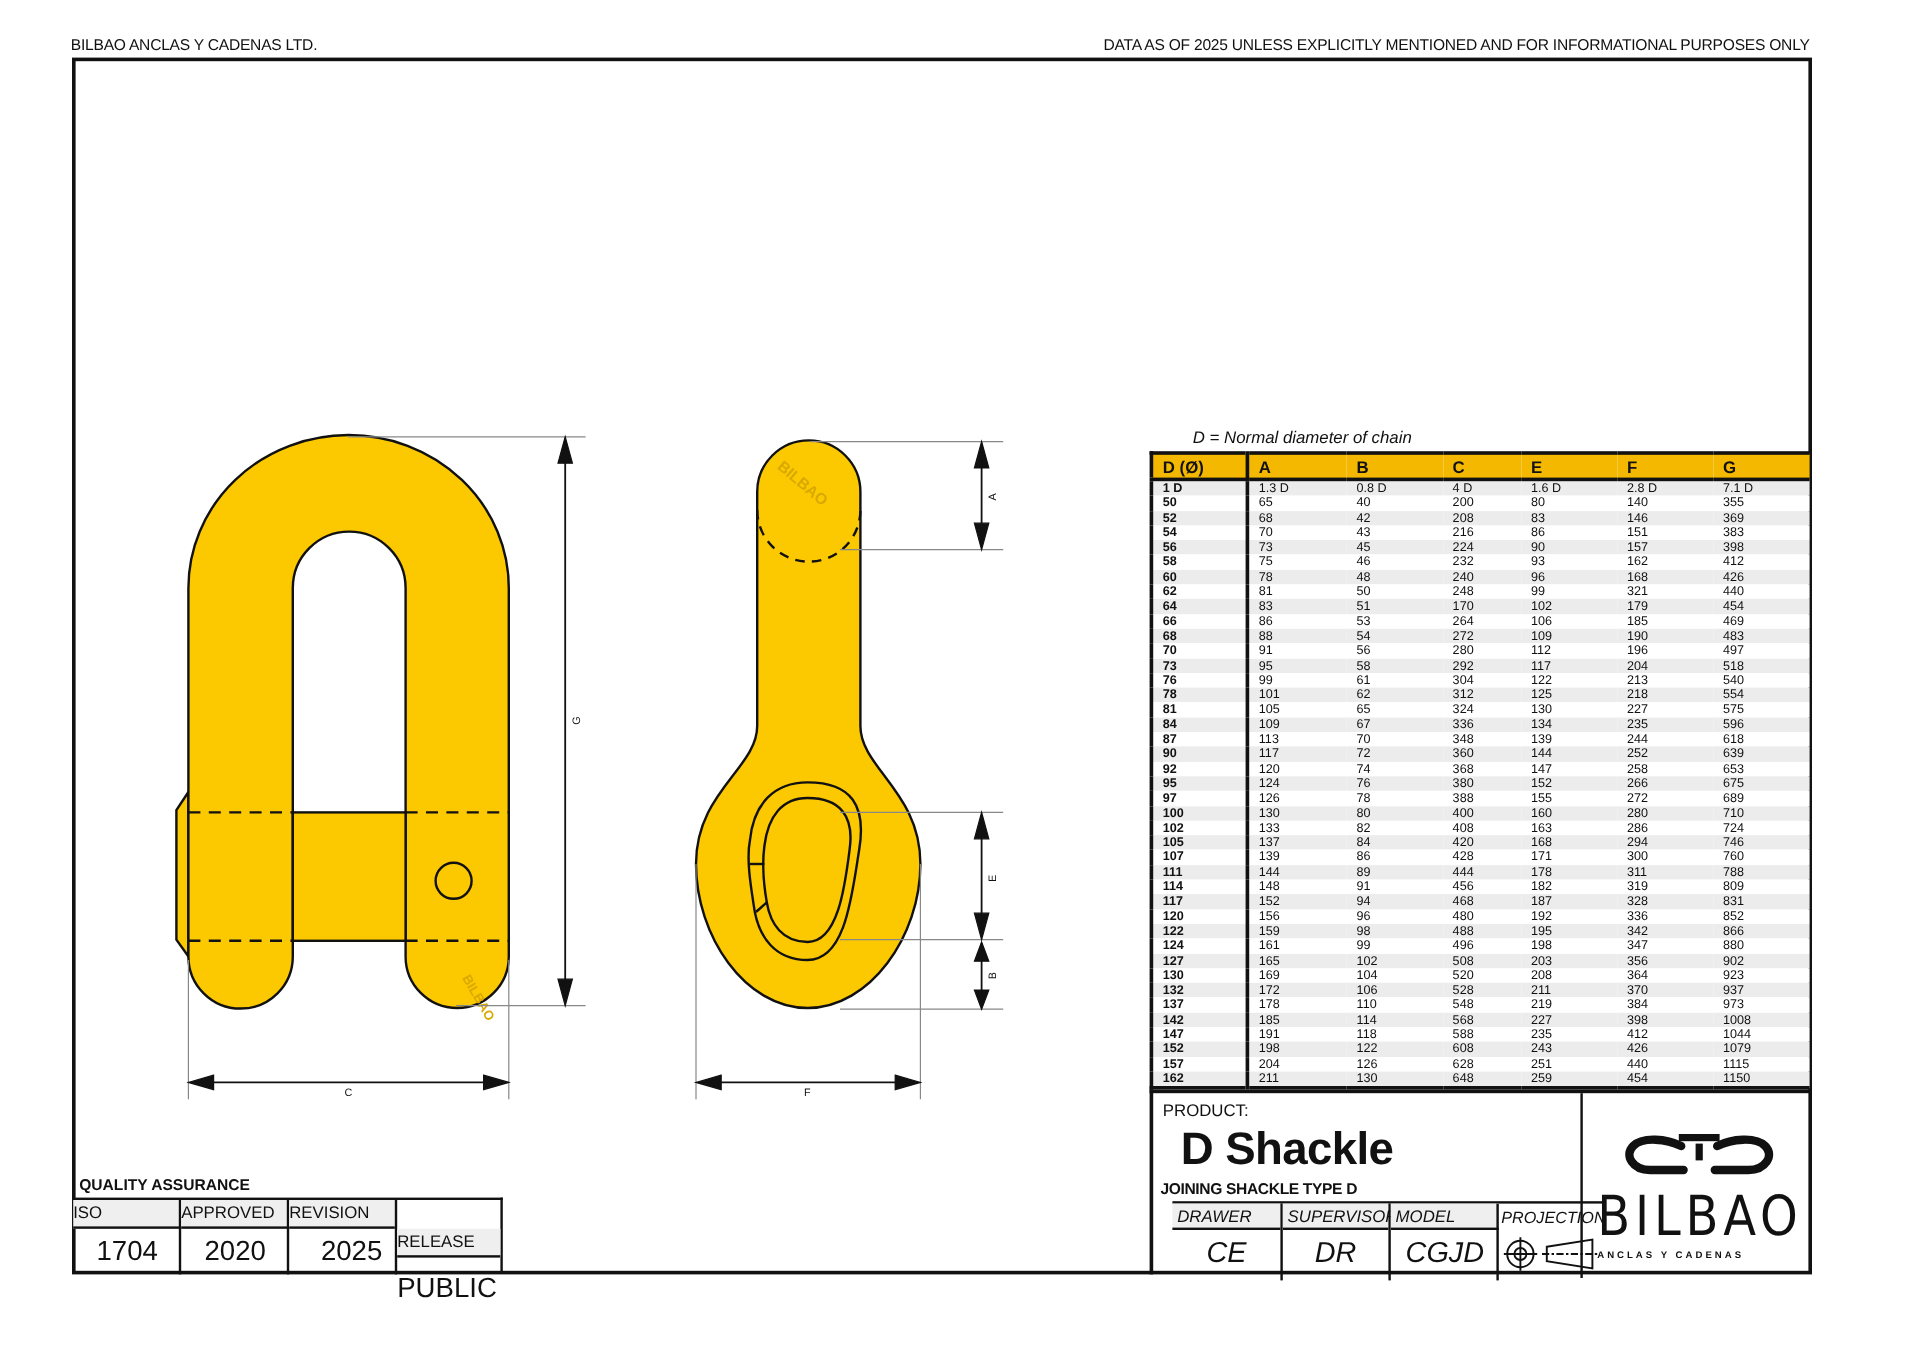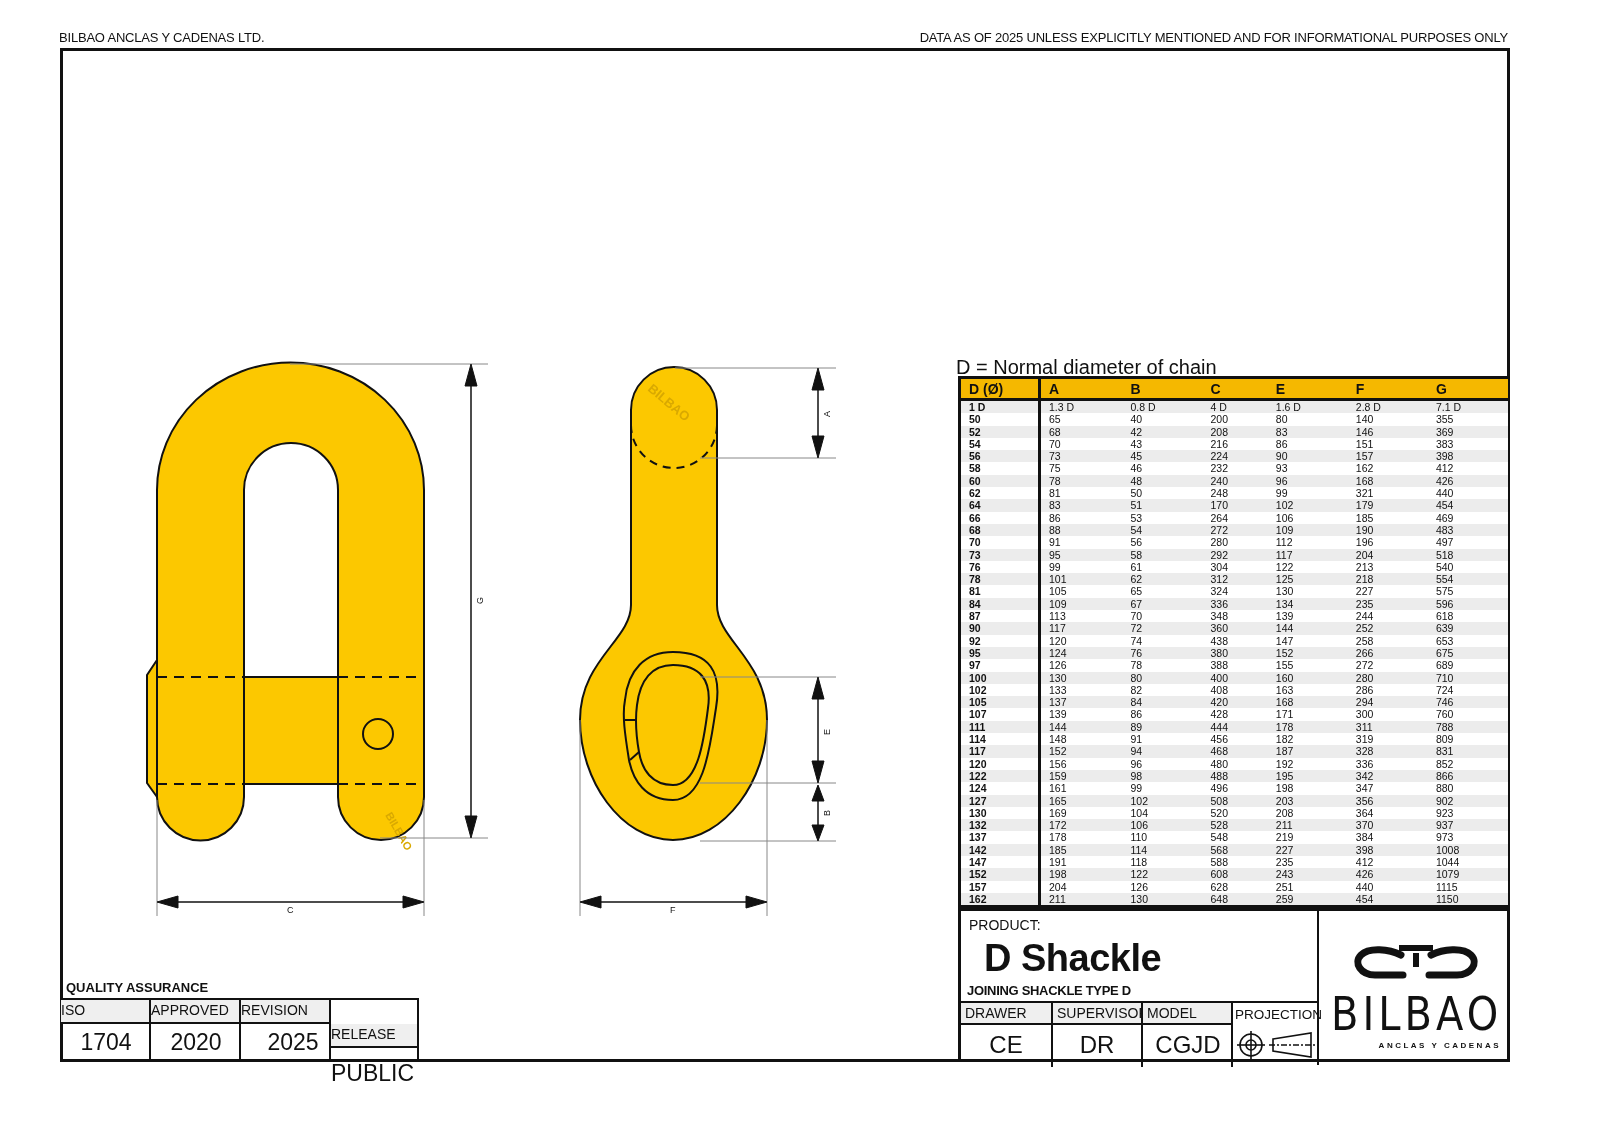--- a/index.html
+++ b/index.html
@@ -7,46 +7,46 @@
   body { position: relative; font-family: "Liberation Sans", sans-serif; color: #111; }
 
   .hdr-left { position: absolute; left: 59px; top: 30px; font-size: 13px; letter-spacing: -0.2px; }
   .hdr-right { position: absolute; right: 92px; top: 30px; font-size: 13px; letter-spacing: -0.2px; }
 
   .sheet { position: absolute; left: 60px; top: 48px; width: 1450px; height: 1014px; border: 3px solid #111; }
 
   .drawing { position: absolute; left: 0; top: 0; }
 
   
-  .table-caption { position: absolute; left: 956px; top: 356px; font-size: 20px; }
+  .table-caption { position: absolute; left: 994px; top: 356px; font-size: 14px; font-style: italic; }
   .dim-table { position: absolute; left: 958px; top: 376px; width: 550px; border-collapse: collapse; border: 3px solid #111; border-right: none; }
   .dim-table thead th { background: #f5b800; font-size: 14px; font-weight: bold; text-align: left; padding: 1px 8px; height: 22px; border-bottom: 3px solid #111; margin-top: 12px; }
   .dim-table thead th.d-col { border-right: 3px solid #111; }
   .dim-table td { font-size: 10.5px; line-height: 12.3px; padding: 0 8px; white-space: nowrap; }
   .dim-table td.d-col { font-weight: bold; border-right: 3px solid #111; width: 80px; }
   .dim-table tbody tr:nth-child(odd) { background: #ececec; }
   .dim-table tbody tr:nth-child(even) { background: #ffffff; }
 
   
   .title-block { position: absolute; left: 958px; top: 908px; width: 552px; height: 154px; border-top: 3px solid #111; border-left: 3px solid #111; }
   .tb-product-label { position: absolute; left: 8px; top: 6px; font-size: 14px; }
   .tb-product-name { position: absolute; left: 23px; top: 26px; font-size: 38px; font-weight: bold; letter-spacing: -0.5px; }
   .tb-product-sub { position: absolute; left: 6px; top: 72px; font-size: 13px; font-weight: bold; letter-spacing: -0.3px; }
   .tb-divider-v { position: absolute; left: 356px; top: 0; width: 2px; height: 154px; background: #111; }
-  .tb-grid { position: absolute; left: 0; top: 90px; width: 358px; height: 64px; border-top: 2px solid #111; }
+  .tb-grid { position: absolute; left: 16px; top: 90px; width: 358px; height: 64px; border-top: 2px solid #111; font-style: italic; }
   .tb-cell-h { position: absolute; top: 0; height: 22px; font-size: 14px; padding: 2px 4px; background: #efefef; border-bottom: 2px solid #111; }
   .tb-cell-v { position: absolute; top: 24px; height: 40px; font-size: 24px; text-align: center; padding-top: 4px; }
   .tb-sep { position: absolute; top: 0; width: 2px; height: 64px; background: #111; }
   .tb-proj { position: absolute; left: 272px; top: 0; width: 86px; height: 64px; }
   .tb-proj-label { position: absolute; left: 2px; top: 4px; font-size: 13.5px; }
   .tb-proj-icons { position: absolute; left: 4px; top: 26px; }
 
   .logo { position: absolute; left: 370px; top: 30px; width: 170px; height: 110px; }
   .logo-word { position: absolute; left: 0; top: 50px; width: 170px; text-align: center; font-size: 40px; letter-spacing: 4px; font-family: "DejaVu Sans", sans-serif; font-weight: normal; transform: scaleY(1.15); }
-  .logo-sub { position: absolute; left: 0; top: 100px; width: 170px; text-align: right; font-size: 8px; font-weight: bold; letter-spacing: 2.5px; }
+  .logo-sub { position: absolute; left: 0; top: 100px; width: 170px; text-align: left; font-size: 8px; font-weight: bold; letter-spacing: 2.5px; }
 
   
   .qa-title { position: absolute; left: 66px; top: 980px; font-size: 13px; font-weight: bold; }
   .qa-grid { position: absolute; left: 61px; top: 998px; width: 358px; height: 62px; border-top: 2px solid #111; border-right: 2px solid #111; }
   .qa-h { position: absolute; top: 0; height: 24px; font-size: 14px; padding: 2px 0; background: #efefef; border-bottom: 2px solid #111; }
   .qa-v { position: absolute; top: 26px; height: 36px; font-size: 23px; text-align: center; padding-top: 3px; }
   .qa-sep { position: absolute; top: 0; width: 2px; height: 62px; background: #111; }
 
   .dim-label { font-family: "Liberation Sans", sans-serif; font-size: 9px; fill: #111; }
 </style>
@@ -319,21 +319,21 @@
         <td>72</td>
         <td>360</td>
         <td>144</td>
         <td>252</td>
         <td>639</td>
       </tr>
       <tr>
         <td class="d-col">92</td>
         <td>120</td>
         <td>74</td>
-        <td>438</td>
+        <td>368</td>
         <td>147</td>
         <td>258</td>
         <td>653</td>
       </tr>
       <tr>
         <td class="d-col">95</td>
         <td>124</td>
         <td>76</td>
         <td>380</td>
         <td>152</td>

